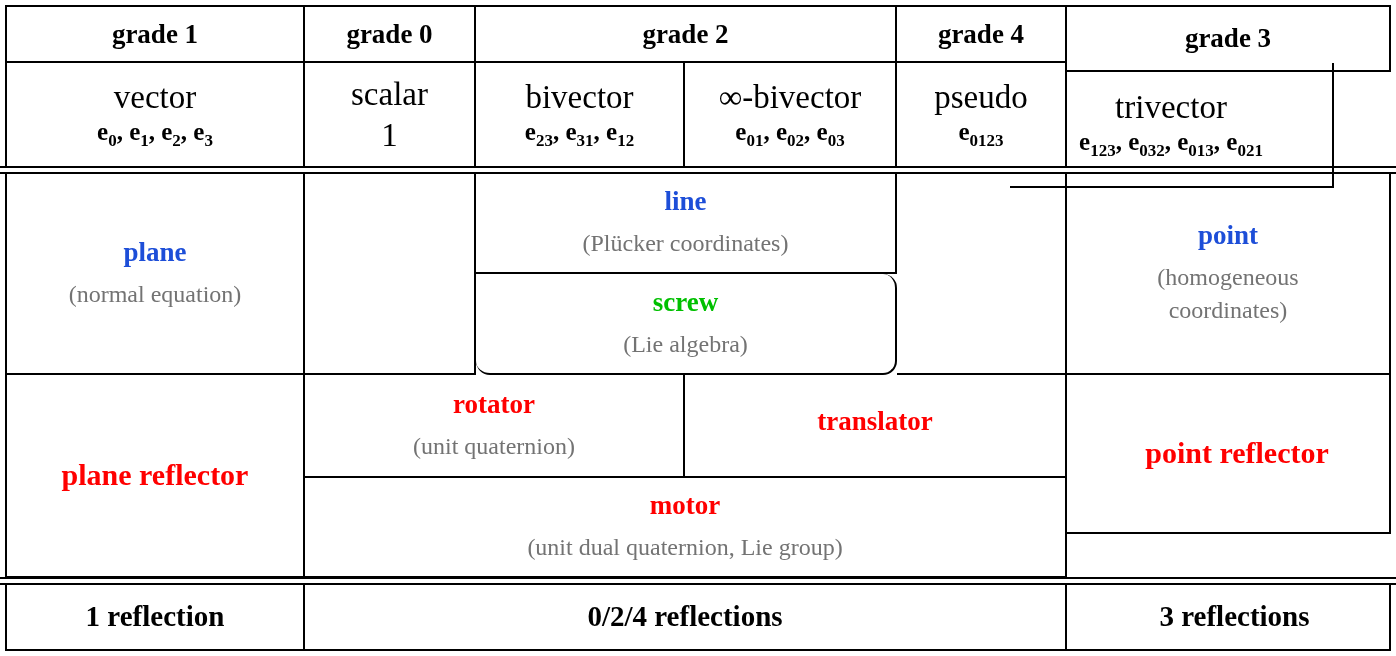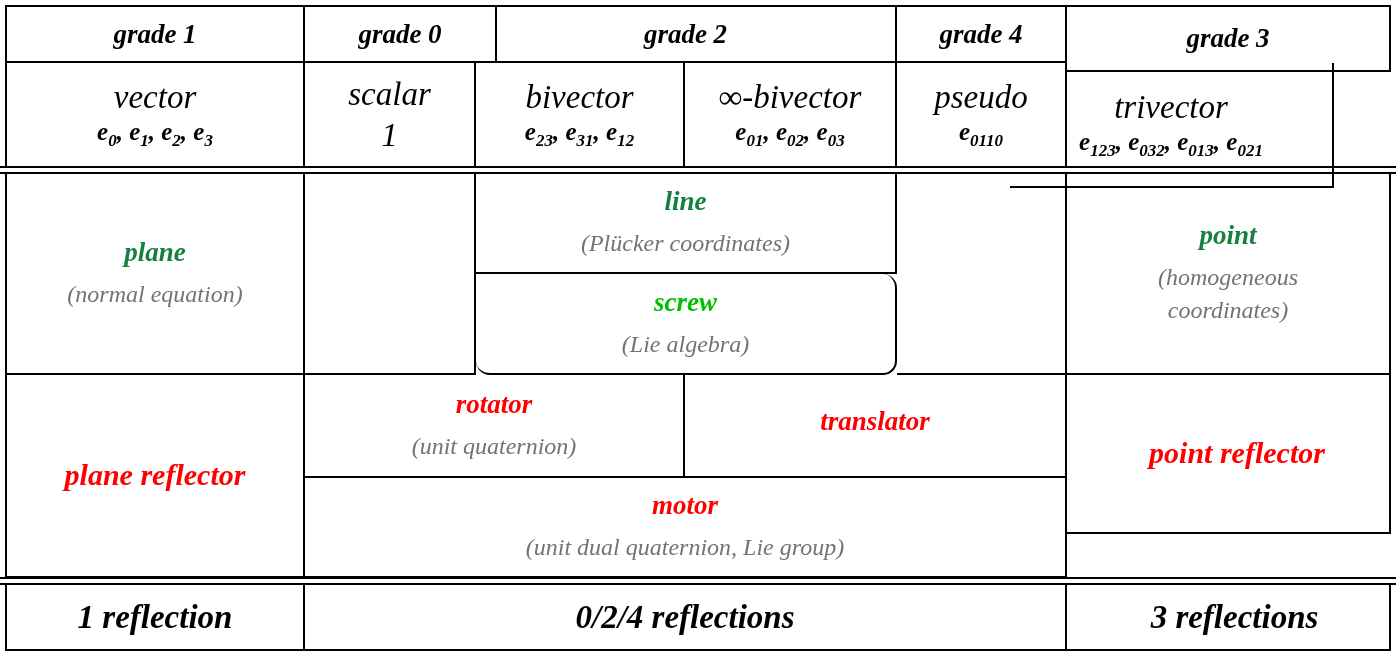--- a/index.html
+++ b/index.html
@@ -30,21 +30,21 @@
     align-items: center;
     justify-content: center;
     text-align: center;
     line-height: 1.22;
     overflow: hidden;
   }
 
   .b-t { border-top: 2px solid #000; }
   .b-b { border-bottom: 2px solid #000; }
   .b-l { border-left: 2px solid #000; }
-  .b-r { border-right: 2px solid #000; font-style: italic; }
+  .b-r { border-right: 2px solid #000; }
 
   .grade-head {
     font-weight: bold;
     font-size: 27px;
   }
   .type-name {
     font-size: 33px;
   }
   .basis {
     font-size: 25px;
@@ -54,60 +54,60 @@
     font-size: 17px;
     vertical-align: sub;
     font-weight: bold;
   }
 
   .obj {
     font-weight: bold;
     font-size: 27px;
     margin-bottom: 9px;
   }
-  .obj-blue { color: #15803d; }
+  .obj-blue { color: #1d4ed8; }
   .obj-green { color: #00c000; }
   .obj-red { color: #ff0000; }
 
   .note {
     color: #737373;
     font-size: 24px;
     line-height: 1.38;
   }
 
   .big-red {
     color: #ff0000;
     font-weight: bold;
     font-size: 30px;
   }
 
   .refl {
     font-weight: bold;
-    font-size: 33px;
+    font-size: 29px;
   }
 
   
   .dbl-rule {
     position: absolute;
     left: 0;
     width: 1396px;
     height: 2px;
     background: #000;
   }
 </style>
 </head>
 <body>
 
 <div id="sheet">
 
   <div class="cell b-t b-b b-l b-r grade-head" style="left:5px;  top:5px;  width:300px; height:58px;">
     <span>grade 1</span>
   </div>
 
-  <div class="cell b-t b-b b-r grade-head" style="left:305px; top:5px; width:192px; height:58px;">
+  <div class="cell b-t b-b b-r grade-head" style="left:305px; top:5px; width:171px; height:58px;">
     <span>grade 0</span>
   </div>
 
   <div class="cell b-t b-b b-r grade-head" style="left:476px; top:5px; width:421px; height:58px;">
     <span>grade 2</span>
   </div>
 
   <div class="cell b-t b-b b-r grade-head" style="left:897px; top:5px; width:170px; height:58px;">
     <span>grade 4</span>
   </div>
@@ -131,21 +131,21 @@
     <span class="basis">e<span class="sub">23</span>, e<span class="sub">31</span>, e<span class="sub">12</span></span>
   </div>
 
   <div class="cell b-b b-r" style="left:685px; top:63px; width:212px; height:105px;">
     <span class="type-name">∞-bivector</span>
     <span class="basis">e<span class="sub">01</span>, e<span class="sub">02</span>, e<span class="sub">03</span></span>
   </div>
 
   <div class="cell b-b b-r" style="left:897px; top:63px; width:170px; height:105px;">
     <span class="type-name">pseudo</span>
-    <span class="basis">e<span class="sub">0110</span></span>
+    <span class="basis">e<span class="sub">0123</span></span>
   </div>
 
   <div class="cell b-b b-r" style="left:1010px; top:63px; width:324px; height:125px;">
     <span class="type-name">trivector</span>
     <span class="basis">e<span class="sub">123</span>, e<span class="sub">032</span>, e<span class="sub">013</span>, e<span class="sub">021</span></span>
   </div>
 
   <div class="dbl-rule" style="top:166px;"></div>
   <div class="dbl-rule" style="top:172px;"></div>
 

